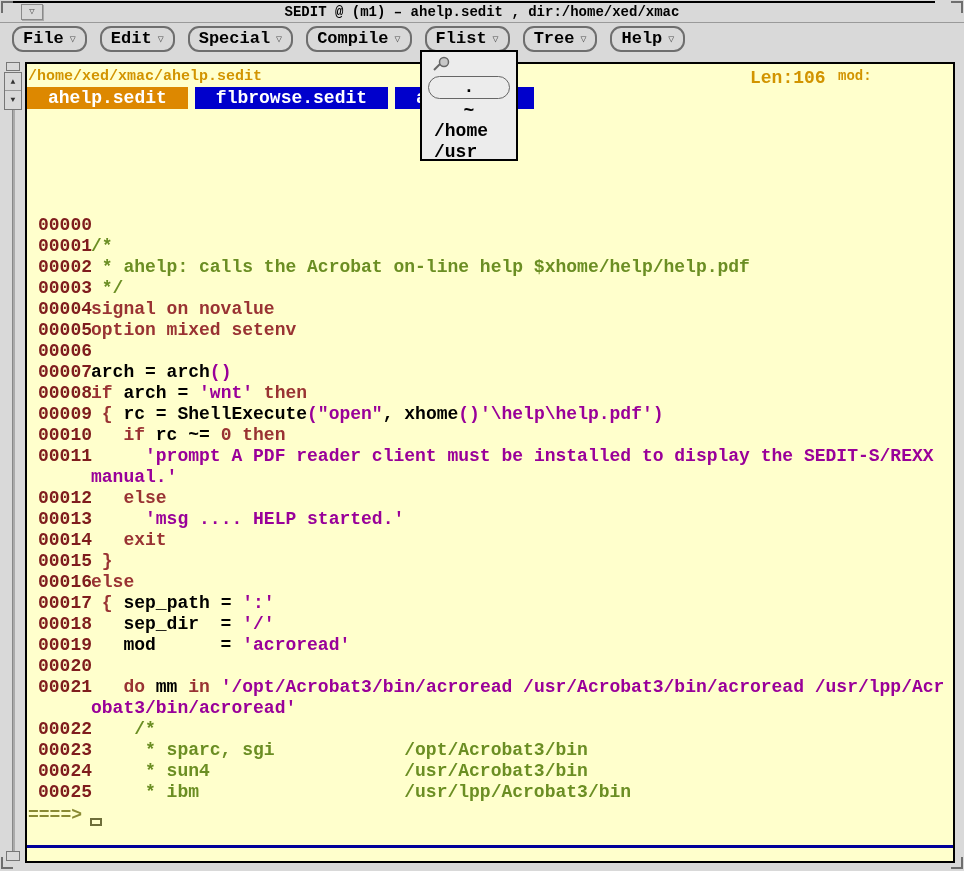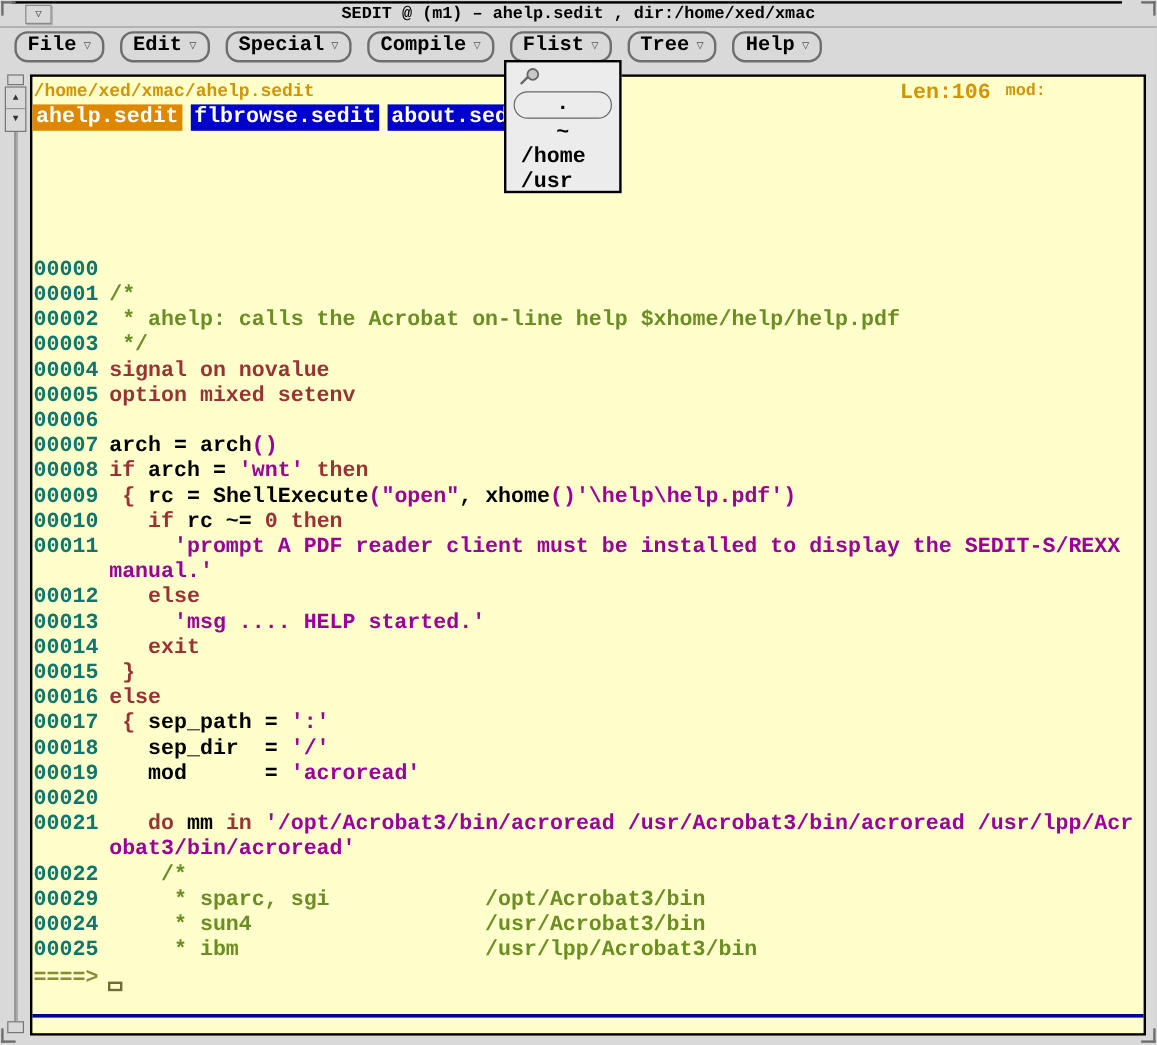--- a/index.html
+++ b/index.html
@@ -27,26 +27,26 @@
   .mbtn .tri { font-size:10px; color:#555; }
 
   
   .textarea { position:absolute; left:25px; top:62px; width:930px; height:801px;
     background:#ffffcc; border:2px solid #000; }
   .hdr { position:absolute; left:1px; top:4px; font-size:15px; color:#d29400; white-space:pre; }
   .hdr-len { position:absolute; left:723px; top:4px; font-size:18px; color:#d29400; }
   .hdr-mod { position:absolute; left:811px; top:4px; font-size:14px; color:#d29400; }
 
   .tabs { position:absolute; left:0; top:23px; display:flex; gap:7px; }
-  .tab { height:22px; padding:0 3px; font-size:18px; line-height:22px; color:#fff; background:#0000cc; white-space:pre; }
+  .tab { height:22px; padding:0 21px; font-size:18px; line-height:22px; color:#fff; background:#0000cc; white-space:pre; }
   .tab.active { background:#dd8800; }
 
   .code { position:absolute; left:1px; top:151px; font-size:18px; line-height:21px; }
   .crow { white-space:pre; height:21px; }
-  .lnum { display:inline-block; width:63px; color:#0f766e; }
+  .lnum { display:inline-block; width:63px; color:#7f1d1d;padding-left:10px; }
   .seg-p { color:#000; }
   .seg-k { color:#993333; }
   .seg-s { color:#990099; }
   .seg-c { color:#6b8e23; }
 
   .prompt { position:absolute; left:1px; top:741px; font-size:18px; color:#8a8a33; }
   .cursor { position:absolute; left:63px; top:754px; width:12px; height:8px; border:2px solid #6e6e3a; background:#ffffcc; }
   .fkeys { position:absolute; left:1px; top:763px; font-size:18px; color:#cc8800; white-space:pre; }
   .bluerule { position:absolute; left:0; top:781px; width:100%; height:3px; background:#000099; }
 
@@ -157,21 +157,21 @@
         <div class="crow"><span class="lnum">00014</span><span class="seg-p">   </span><span class="seg-k">exit</span></div>
         <div class="crow"><span class="lnum">00015</span><span class="seg-p"> </span><span class="seg-k">}</span></div>
         <div class="crow"><span class="lnum">00016</span><span class="seg-k">else</span></div>
         <div class="crow"><span class="lnum">00017</span><span class="seg-p"> </span><span class="seg-k">{</span><span class="seg-p"> sep_path = </span><span class="seg-s">':'</span></div>
         <div class="crow"><span class="lnum">00018</span><span class="seg-p">   sep_dir  = </span><span class="seg-s">'/'</span></div>
         <div class="crow"><span class="lnum">00019</span><span class="seg-p">   mod      = </span><span class="seg-s">'acroread'</span></div>
         <div class="crow"><span class="lnum">00020</span></div>
         <div class="crow"><span class="lnum">00021</span><span class="seg-p">   </span><span class="seg-k">do</span><span class="seg-p"> mm </span><span class="seg-k">in</span><span class="seg-p"> </span><span class="seg-s">'/opt/Acrobat3/bin/acroread /usr/Acrobat3/bin/acroread /usr/lpp/Acr</span></div>
         <div class="crow"><span class="lnum"></span><span class="seg-s">obat3/bin/acroread'</span></div>
         <div class="crow"><span class="lnum">00022</span><span class="seg-p">    </span><span class="seg-c">/*</span></div>
-        <div class="crow"><span class="lnum">00029</span><span class="seg-c">     * sparc, sgi            /opt/Acrobat3/bin</span></div>
+        <div class="crow"><span class="lnum">00023</span><span class="seg-c">     * sparc, sgi            /opt/Acrobat3/bin</span></div>
         <div class="crow"><span class="lnum">00024</span><span class="seg-c">     * sun4                  /usr/Acrobat3/bin</span></div>
         <div class="crow"><span class="lnum">00025</span><span class="seg-c">     * ibm                   /usr/lpp/Acrobat3/bin</span></div>
       </div>
 
     <div class="prompt">====&gt;</div>
     <div class="cursor"></div>
     <div class="bluerule"></div>
   </div>
 
   <div class="flist-menu">

